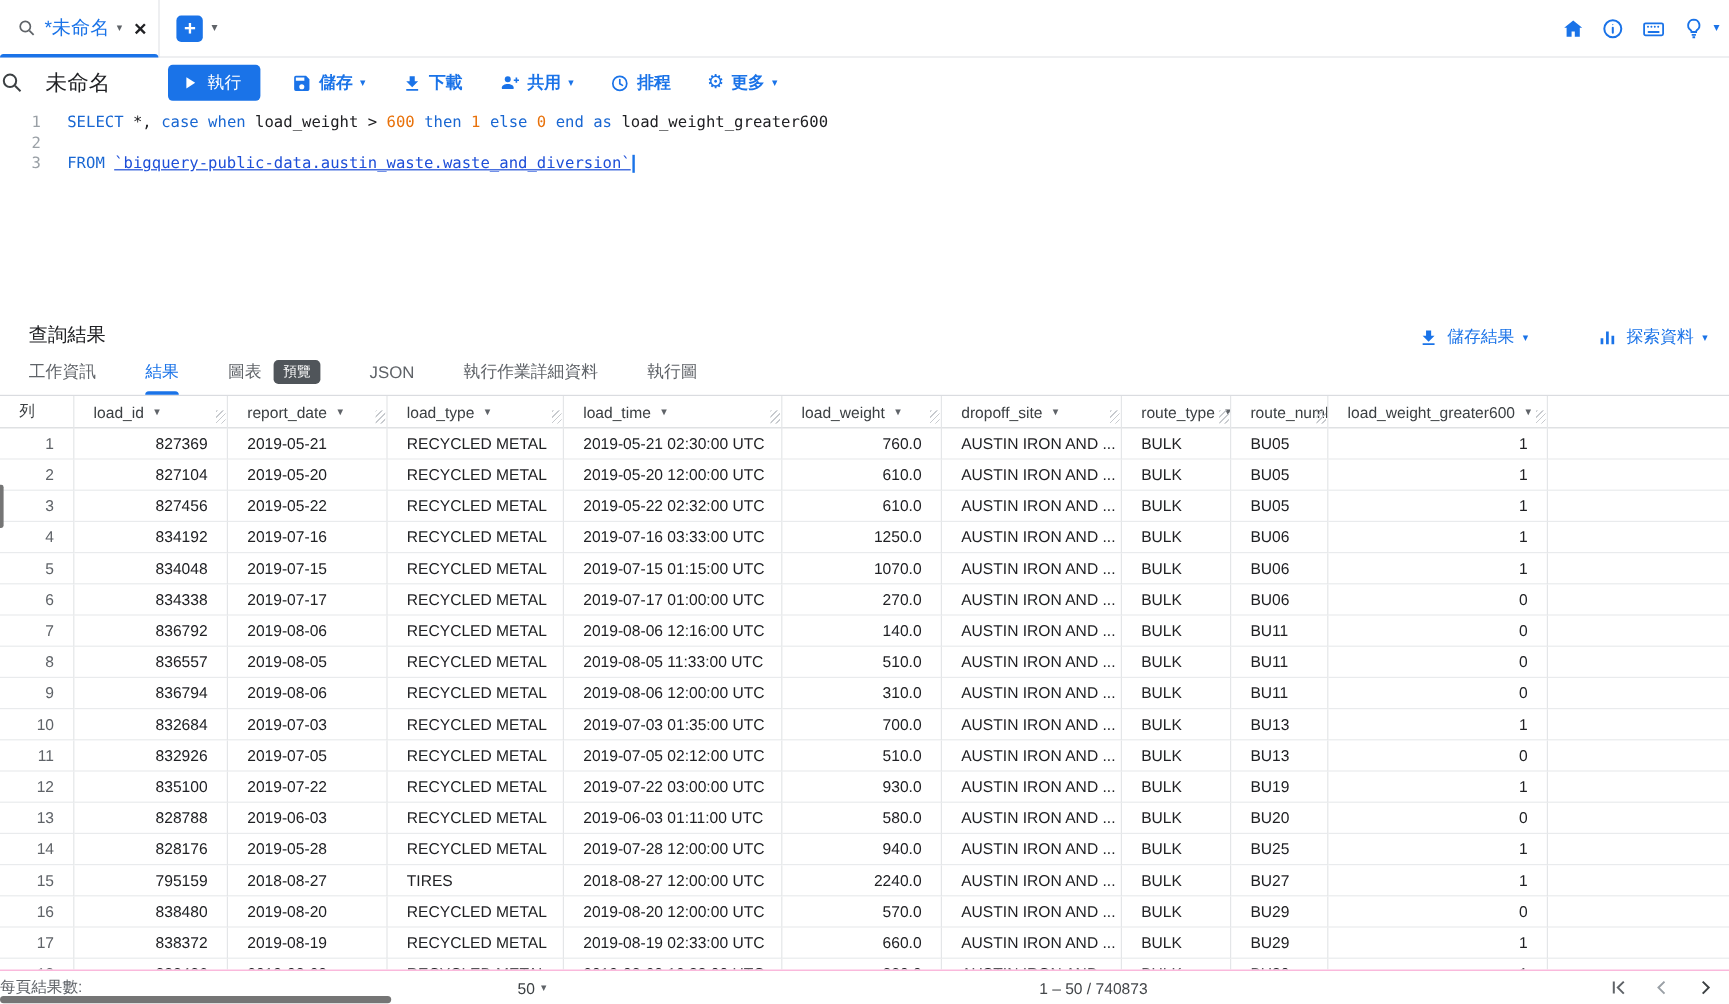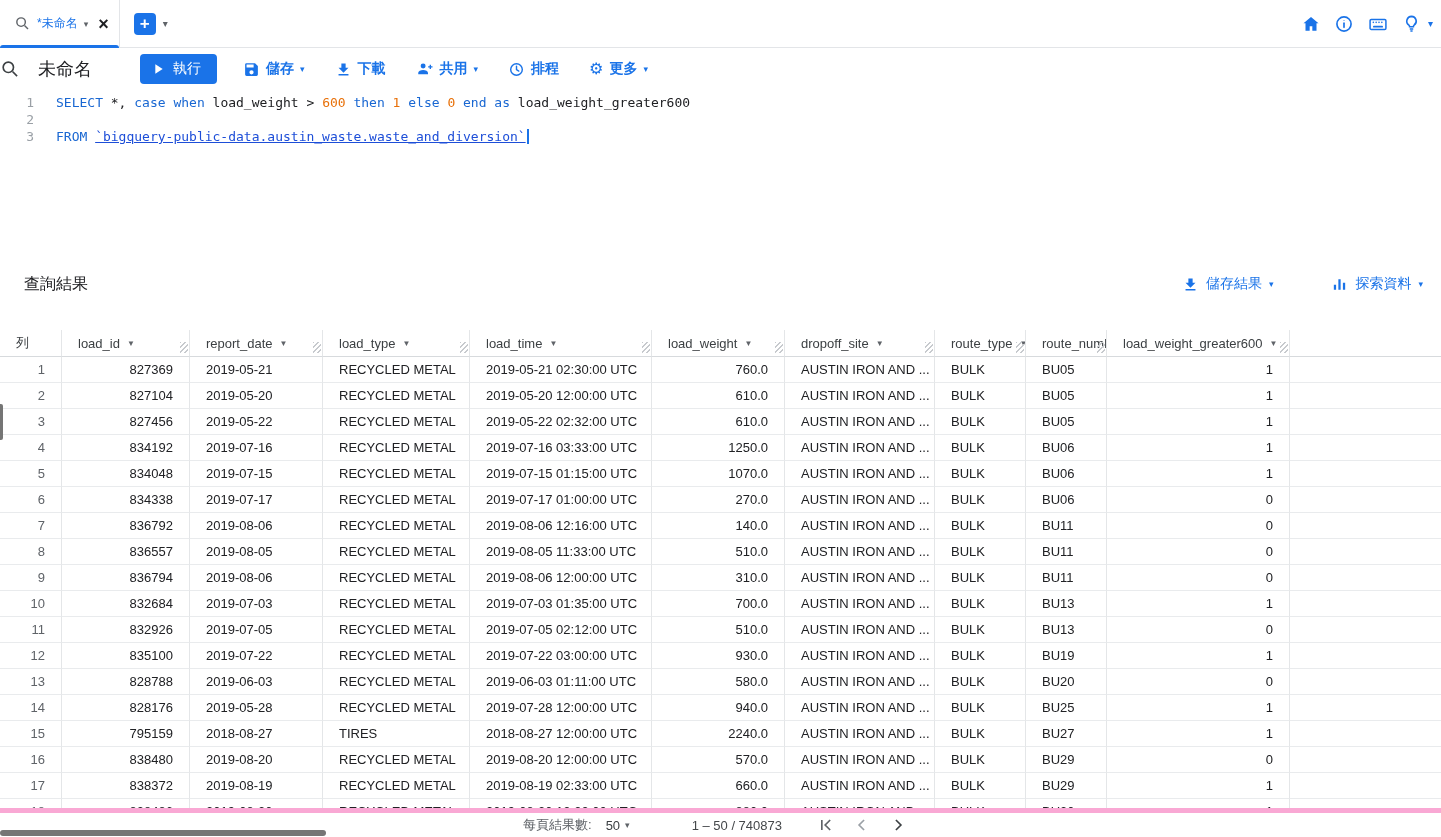--- a/index.html
+++ b/index.html
@@ -8,21 +8,21 @@
   .app{position:relative;width:1441px;height:837px;overflow:hidden;background:#fff}
   .ic{display:inline-flex;align-items:center;justify-content:center}
   .ic svg{display:block}
 
   
   .tabbar{position:absolute;top:0;left:0;right:0;height:48px;border-bottom:1px solid #e3e5e8;
     display:flex;align-items:center;background:#fff}
   .qtab{height:48px;display:flex;align-items:center;gap:6px;padding:0 10px 0 14px;
     border-right:1px solid #e3e5e8;position:relative;cursor:pointer}
   .qtab::after{content:"";position:absolute;left:0;right:0;bottom:0;height:3px;background:#1a73e8;border-radius:3px 3px 0 0}
-  .qtab .lbl{color:#1a73e8;font-size:12px;font-weight:500}
+  .qtab .lbl{color:#1a73e8;font-size:16px;font-weight:500}
   .qtab .tcaret{font-size:9px;color:#5f6368}
   .qtab .close{font-size:18px;font-weight:700;color:#202124;margin-left:4px;line-height:1}
   .newtab{width:22px;height:22px;border-radius:4px;background:#1a73e8;color:#fff;margin-left:14px;
     display:flex;align-items:center;justify-content:center;font-size:17px;font-weight:700;cursor:pointer}
   .ntcaret{font-size:10px;color:#5f6368;margin-left:7px;cursor:pointer}
   .tb-right{margin-left:auto;display:flex;align-items:center;gap:13px;padding-right:8px;color:#1a73e8}
   .tb-right .ic{cursor:pointer}
   .tb-right .bcaret{font-size:10px;color:#1a73e8;margin-left:-6px;cursor:pointer}
 
   
@@ -49,21 +49,21 @@
   .tk-num{color:#e8710a}
   .tk-link{color:#1d4ed8;text-decoration:underline}
   .caret-bar{display:inline-block;width:2px;height:15px;background:#1a73e8;vertical-align:text-bottom;margin-left:1px}
 
   
   .splitter{position:absolute;top:226px;left:0;right:0;height:20px}
   .handle{position:absolute;left:739px;top:8px;width:22px;height:5px;border-radius:3px;background:#5f6368;cursor:row-resize}
   .a11y{position:absolute;right:-4px;top:0;font-size:13px;color:#5f6368;white-space:nowrap}
 
   
-  .reshead{position:absolute;top:262px;left:0;right:0;height:44px;display:flex;align-items:center;
+  .reshead{position:absolute;top:246px;left:0;right:0;height:44px;display:flex;align-items:flex-end;
     padding:0 18px 0 24px}
   .restitle{font-size:16px;font-weight:500;color:#202124}
   .reshead .rbtns{margin-left:auto;display:flex;align-items:center;gap:58px}
   .linkbtn{display:flex;align-items:center;gap:7px;background:none;border:none;color:#1a73e8;
     font-size:14px;font-weight:500;font-family:inherit;cursor:pointer}
   .linkbtn .dcaret{font-size:9px}
 
   
   .rtabs{position:absolute;top:290px;left:0;right:0;height:40px;border-bottom:1px solid #dadce0;
     display:flex;align-items:stretch;gap:41px;padding-left:24px;background:#fff}
@@ -82,22 +82,22 @@
   .c.num{justify-content:flex-end}
   .c.rc{justify-content:flex-end;color:#5f6368}
   .c.fill{border-right:none}
   .head .c{border-bottom:1px solid #d7dadd;color:#3c4043;position:relative}
   .head .c.rc{justify-content:flex-start;color:#3c4043}
   .sortcaret{font-size:8px;color:#5f6368;margin-left:7px}
   .rh{position:absolute;right:1px;bottom:3px;width:8px;height:11px;
     background:repeating-linear-gradient(135deg,#c7cace 0 1px,transparent 1px 3.5px)}
 
   
-  .bottombar{position:absolute;left:0;right:0;bottom:0;height:29px;border-top:5px solid #f9a8d4;background:#fff;
-    display:flex;align-items:center;justify-content:center;padding-right:10px;font-size:13px;color:#3c4043}
+  .bottombar{position:absolute;left:0;right:0;bottom:0;height:29px;border-top:1px solid #f9a8d4;background:#fff;
+    display:flex;align-items:center;justify-content:space-between;padding-right:10px;font-size:13px;color:#3c4043}
   .pplabel{color:#5f6368;margin-right:14px}
   .psize{display:flex;align-items:center;gap:5px;cursor:pointer;margin-right:62px}
   .psize .dcaret{font-size:9px;color:#5f6368}
   .range{margin-right:34px;color:#44474a}
   .pgbtns{display:flex;align-items:center;gap:16px}
   .pgbtn{background:none;border:none;cursor:pointer;padding:0;display:flex}
   .pg-first{color:#5f6368}.pg-prev{color:#9aa0a6}.pg-next{color:#3c4043}
 
   .hthumb{position:absolute;left:0;bottom:1px;width:326px;height:6px;border-radius:3px;background:#757575;cursor:pointer}
   .vthumb{position:absolute;left:0;top:404px;width:3px;height:36px;background:#757575;border-radius:0 2px 2px 0;cursor:pointer}
@@ -249,20 +249,41 @@
           <svg width="17" height="17" viewBox="0 0 24 24" fill="currentColor">
               <path d="M4 19.5h3.2v-7H4zM10.4 19.5h3.2V4.5h-3.2zM16.8 19.5H20v-10h-3.2z"></path>
             </svg>
         </span>
         <span>探索資料</span>
         <span class="dcaret">▾</span>
       </button>
     </div>
   </div>
 
+  <div class="rtabs">
+      <div class="rtab">
+        <span>工作資訊</span>
+      </div>
+      <div class="rtab active">
+        <span>結果</span>
+      </div>
+      <div class="rtab">
+        <span>圖表</span>
+        <span class="badge">預覽</span>
+      </div>
+      <div class="rtab">
+        <span>JSON</span>
+      </div>
+      <div class="rtab">
+        <span>執行作業詳細資料</span>
+      </div>
+      <div class="rtab">
+        <span>執行圖</span>
+      </div>
+    </div>
 
   <div class="tablewrap" style="--cols: 62px 128px 133px 147px 182px 133px 150px 91px 81px 183px 1fr;">
       <div class="trow head">
         <div class="c rc">
           <span>列</span>
         </div>
         <div class="c">
           <span>load_id</span>
           <span class="sortcaret">▼</span>
           <span class="rh"></span>

